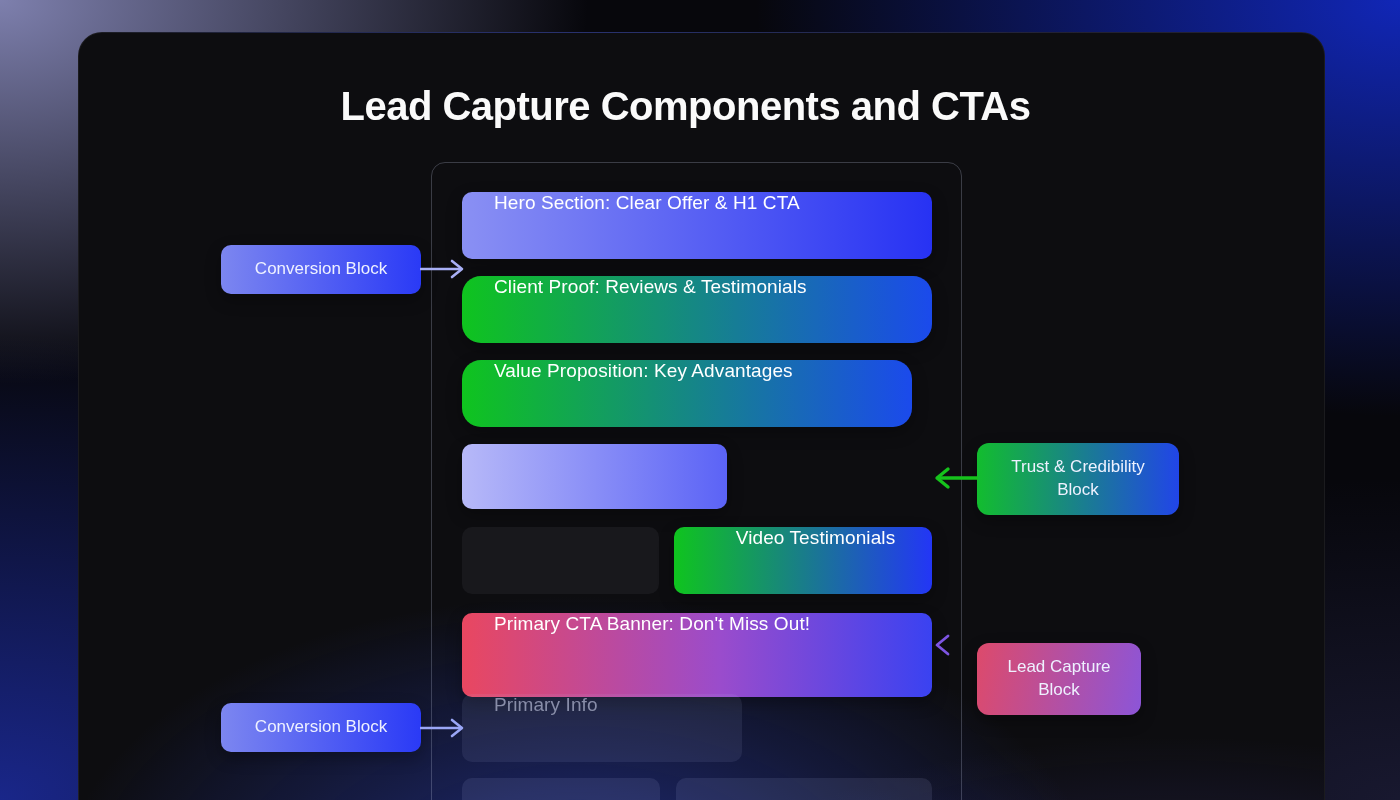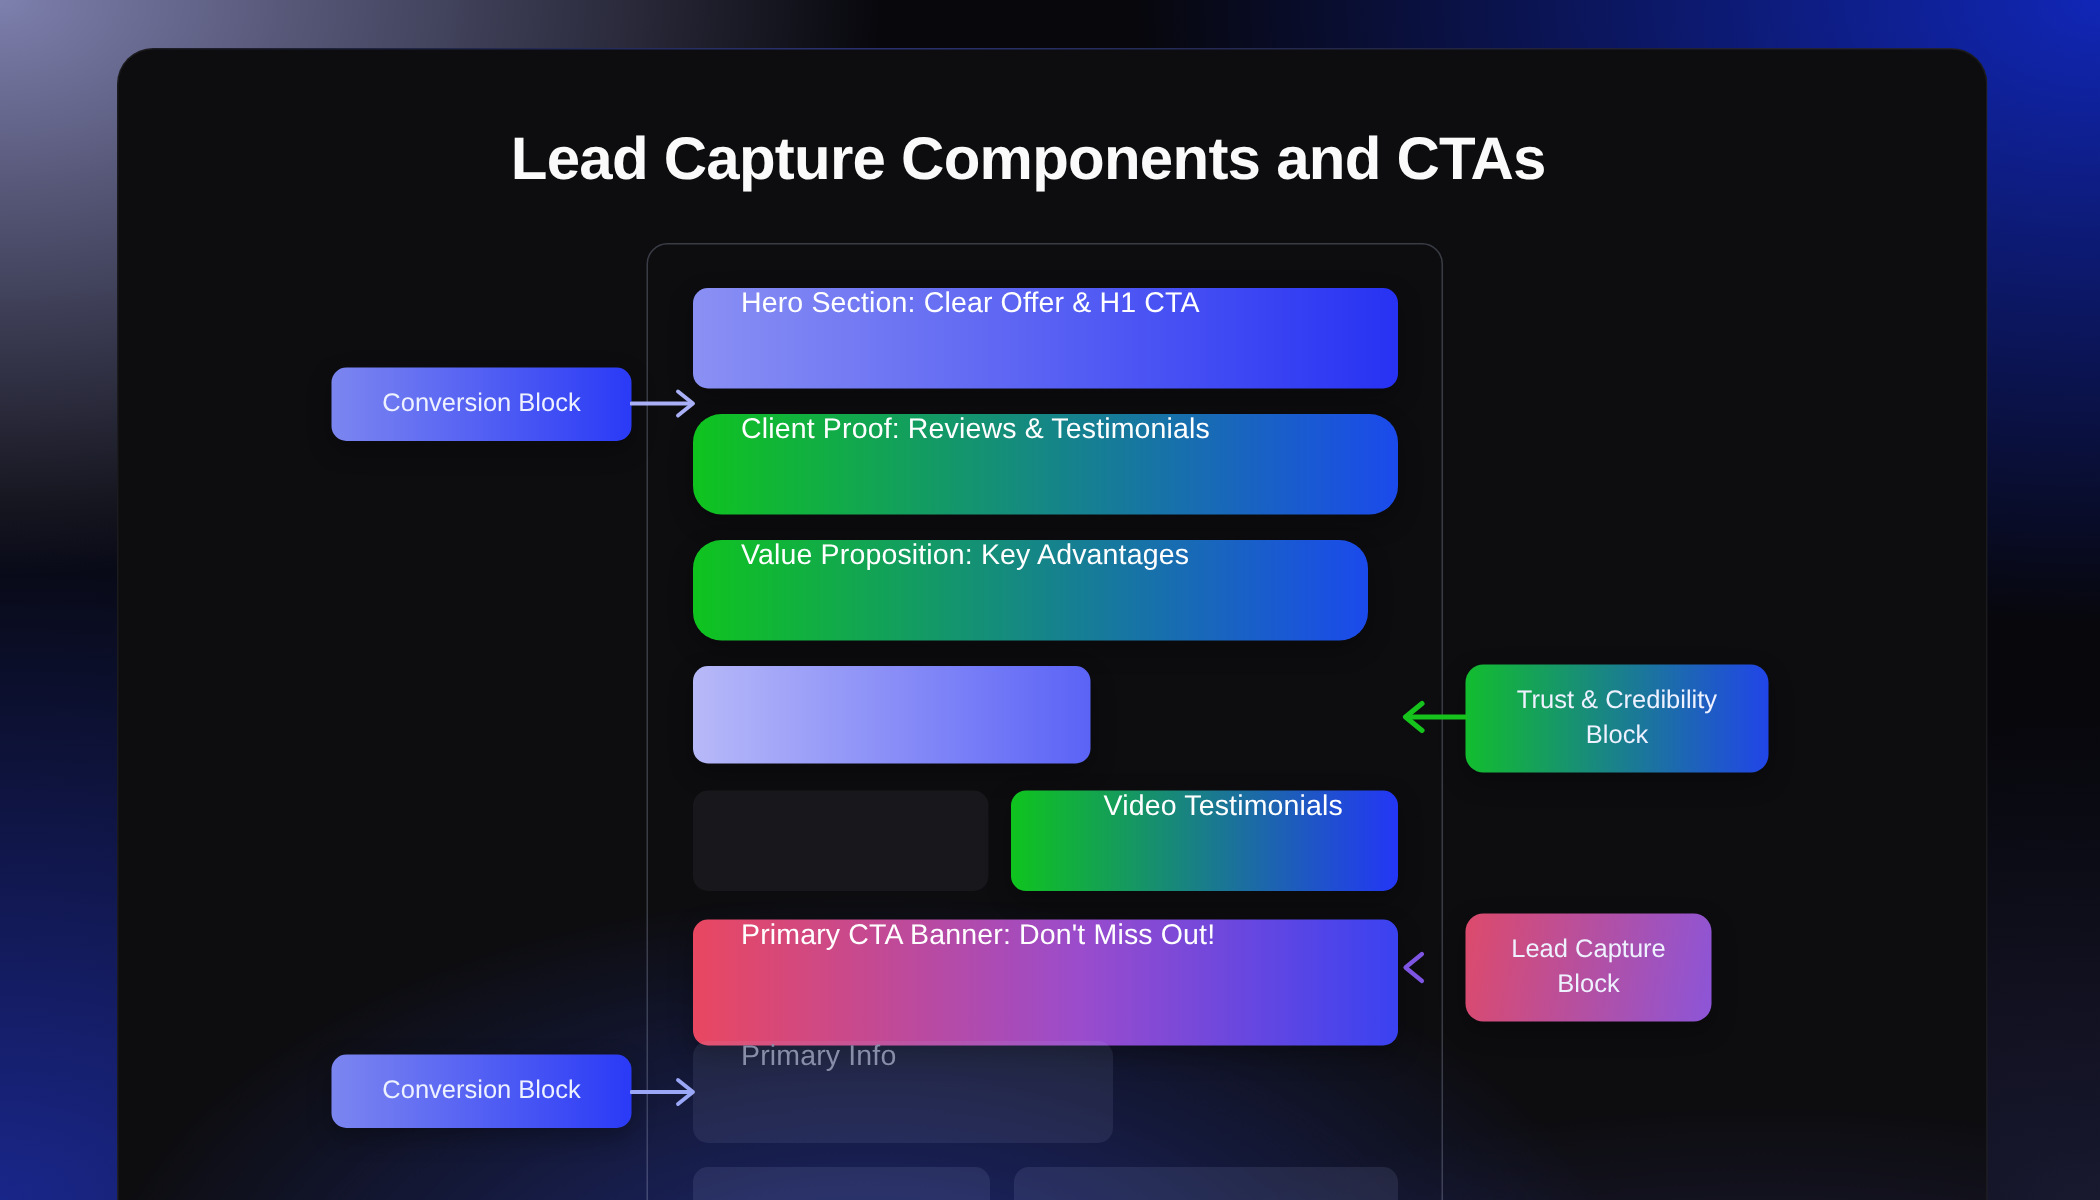--- a/index.html
+++ b/index.html
@@ -85,21 +85,21 @@
     border-radius: 10px;
     color: #eef1ff;
     font-size: 17px;
     font-weight: 500;
     line-height: 1.35;
     padding: 8px 14px;
     box-shadow: 0 6px 16px rgba(0,0,0,0.30);
   }
   .grad-convert { background: linear-gradient(90deg, #7c86f0, #2a3af6); }
   .grad-trust   { background: linear-gradient(90deg, #12bd2e, #2145e8); border-radius: 12px; }
-  .grad-lead    { background: linear-gradient(100deg, #dd4a6b, #8c55d8); border-radius: 12px; }
+  .grad-lead    { background: linear-gradient(100deg, #dd4a6b, #8c55d8); border-radius: 12px; margin-top: 34px; }
 
   .arrow { position: absolute; }
 </style>
 </head>
 <body>
 
 <div class="stage">
 
   <div class="card"></div>
 

